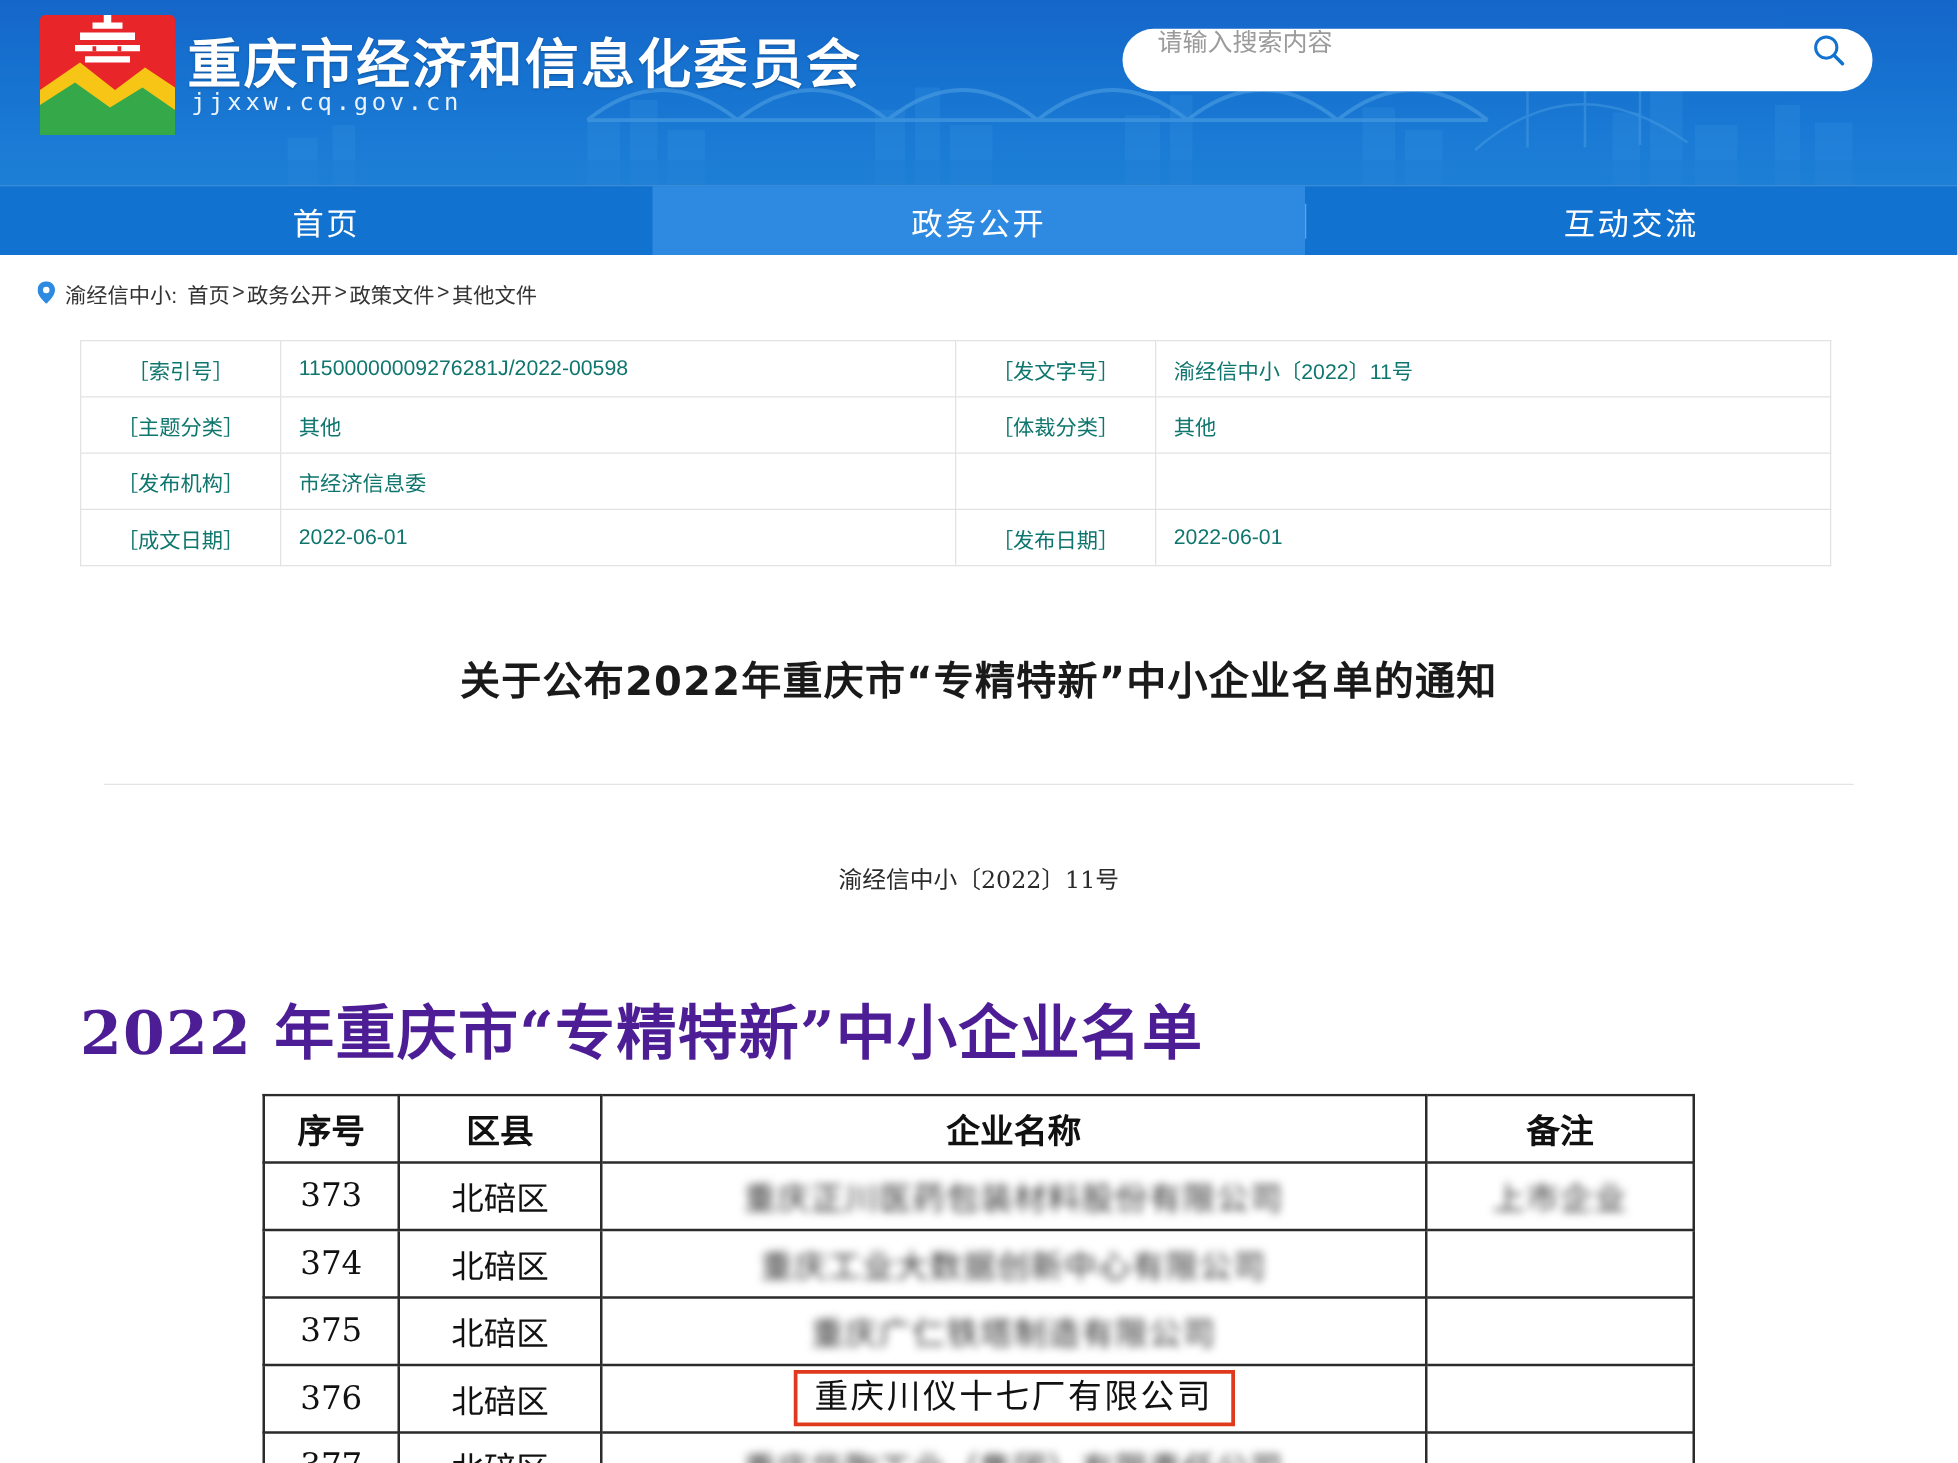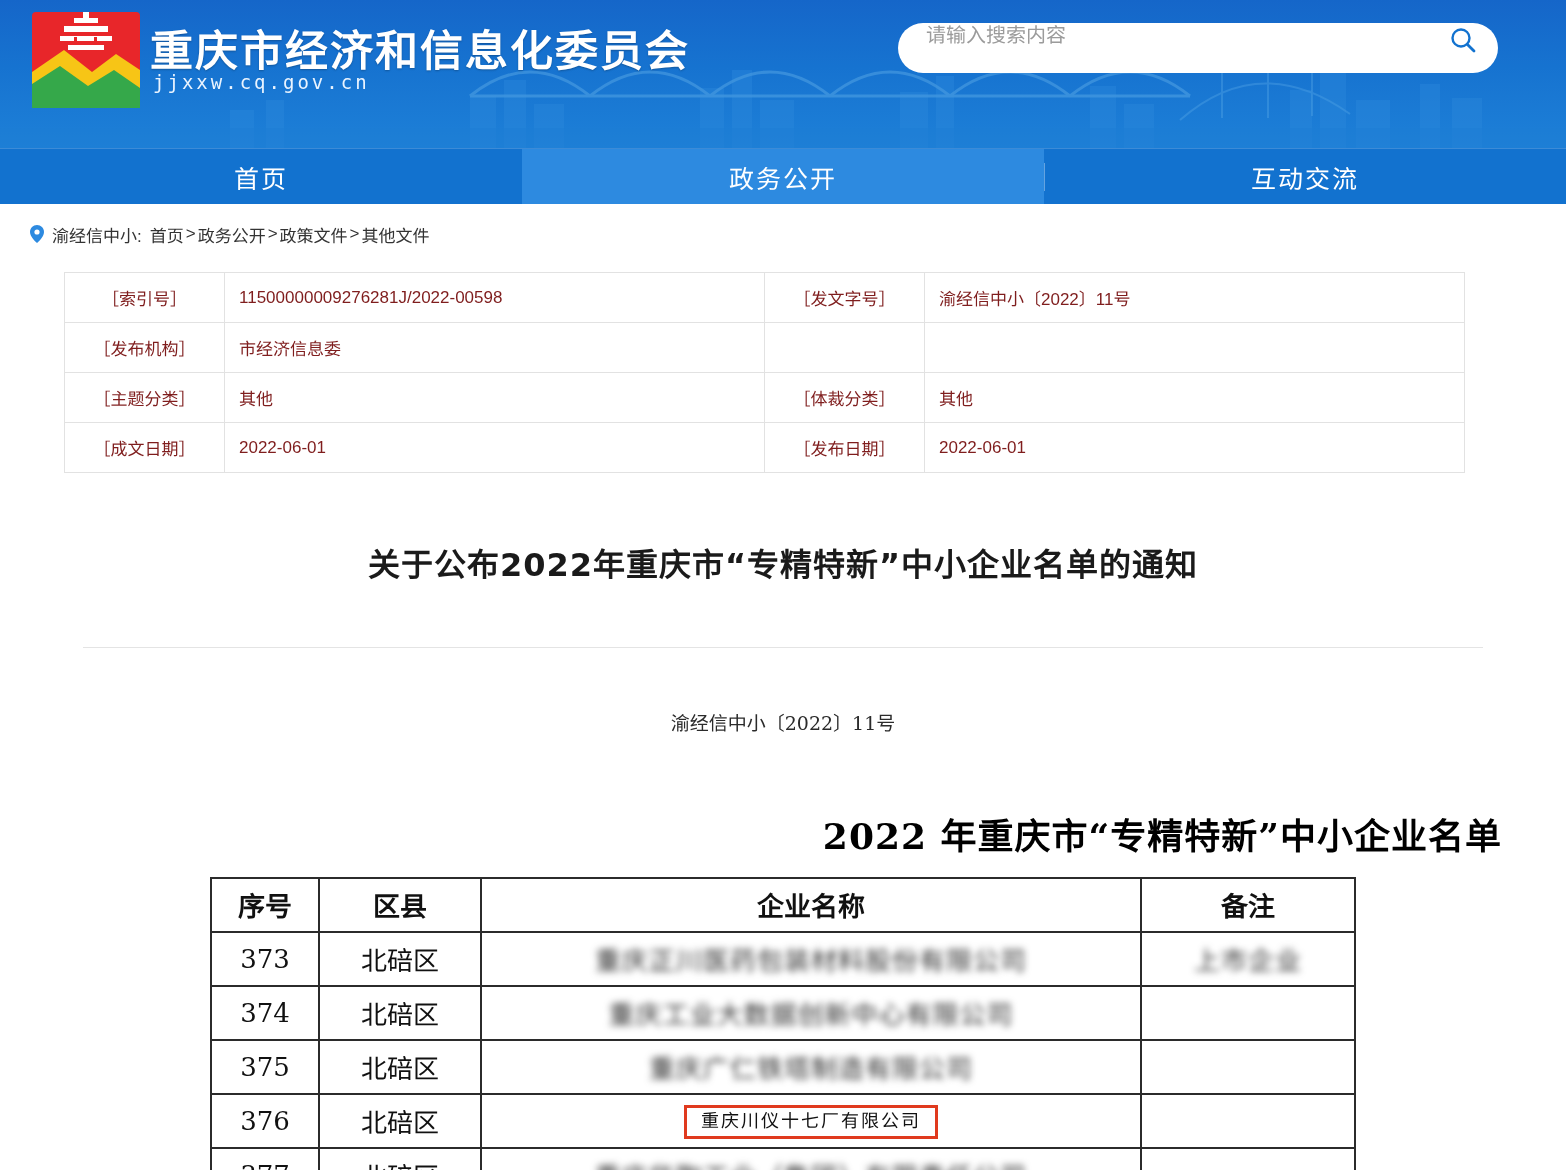--- a/index.html
+++ b/index.html
@@ -140,22 +140,22 @@
   table.meta {
     width: 1400px;
     border-collapse: collapse;
     margin: 8px 0 0 0;
     table-layout: fixed;
   }
   table.meta td {
     border: 1px solid #e2e2e2;
     height: 45px;
     font-size: 17px;
-    color: #7f1d1d;
-    padding: 12px 14px;
+    color: #0f766e;
+    padding: 0 14px;
     vertical-align: middle;
   }
   td.lbl { width: 160px; text-align: center; color: #222; }
   td.val { width: 540px; }
   td.lbl2 { width: 160px; text-align: center; }
   td.val2 { width: 540px; }
 
   
   .doc-title {
     text-align: center;
@@ -175,24 +175,24 @@
   .doc-number {
     text-align: center;
     font-size: 19px;
     color: #2b2b2b;
     padding: 60px 0 0 0;
     font-family: "DejaVu Serif", "Liberation Serif", serif;
   }
 
   
   .list-title {
-    text-align: right;
-    font-size: 36px;
+    text-align: left;
+    font-size: 48px;
     font-weight: bold;
-    color: #000000;
+    color: #4c1d95;
     padding: 72px 0 18px 0;
     letter-spacing: 1px;
     font-family: "DejaVu Serif", "Liberation Serif", serif;
   }
   table.list {
     width: 1144px;
     margin: 0 auto;
     border-collapse: collapse;
     table-layout: fixed;
   }
@@ -212,21 +212,21 @@
 
   .blurred {
     filter: blur(3.6px);
     color: #333;
     letter-spacing: 1px;
   }
   .highlight-name {
     display: inline-block;
     border: 3px solid #e03a1e;
     padding: 3px 14px 5px 14px;
-    font-size: 18px;
+    font-size: 27px;
     color: #111;
     letter-spacing: 2px;
     line-height: 1.15;
   }
   .clip-bottom { overflow: hidden; }
 </style>
 </head>
 <body>
 
 <div class="banner">
@@ -345,30 +345,30 @@
 
   <table class="meta">
     <tbody>
       <tr>
         <td class="lbl">［索引号］</td>
         <td class="val">11500000009276281J/2022-00598</td>
         <td class="lbl2">［发文字号］</td>
         <td class="val2">渝经信中小〔2022〕11号</td>
       </tr>
       <tr>
+        <td class="lbl">［主题分类］</td>
+        <td class="val">其他</td>
+        <td class="lbl2">［体裁分类］</td>
+        <td class="val2">其他</td>
+      </tr>
+      <tr>
         <td class="lbl">［发布机构］</td>
         <td class="val">市经济信息委</td>
         <td class="lbl2"></td>
         <td class="val2"></td>
-      </tr>
-      <tr>
-        <td class="lbl">［主题分类］</td>
-        <td class="val">其他</td>
-        <td class="lbl2">［体裁分类］</td>
-        <td class="val2">其他</td>
       </tr>
       <tr>
         <td class="lbl">［成文日期］</td>
         <td class="val">2022-06-01</td>
         <td class="lbl2">［发布日期］</td>
         <td class="val2">2022-06-01</td>
       </tr>
     </tbody>
   </table>
 

